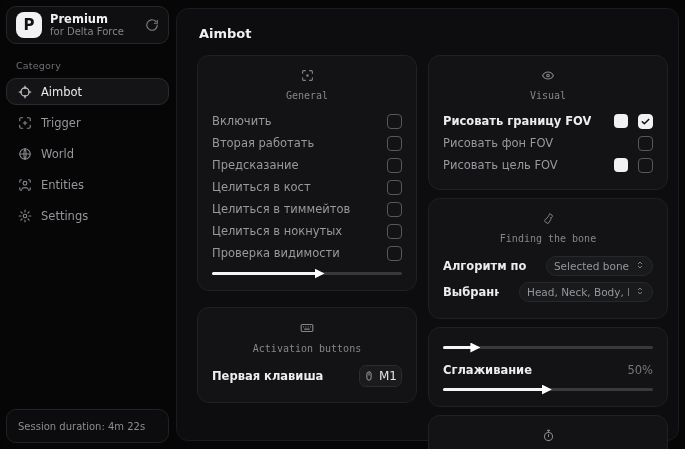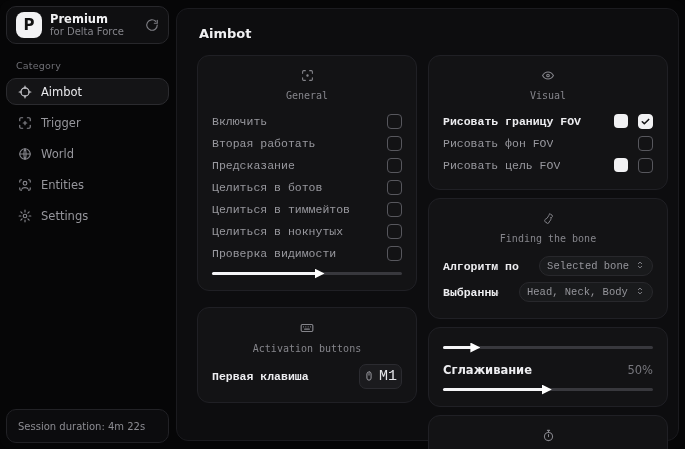--- a/index.html
+++ b/index.html
@@ -64,21 +64,21 @@
   }
   .panel-header {
     display:flex; align-items:center; gap:8px;
     font-family:"DejaVu Sans Mono", monospace; font-size:10px; color:#85858b;
     margin:3px 0 9px;
     flex-direction:column;
   }
   .panel-header .hicon { display:flex; color:#85858b; }
   .row {
     display:flex; align-items:center; justify-content:space-between;
-    min-height:22px; gap:20px;font-family:Liberation Mono, monospace;
+    min-height:22px; gap:20px;
   }
   .row-label { font-size:11.5px; color:#98989e; white-space:nowrap; overflow:hidden; }
   .row-label.strong { color:#ededf0; font-weight:bold; }
   .checkbox {
     width:15px; height:15px; flex:0 0 15px; border:1.5px solid #57575d;
     border-radius:4px; background:transparent; cursor:pointer;
     display:flex; align-items:center; justify-content:center;
   }
   .checkbox svg { display:none; }
   .checkbox.checked { background:#f1f1f3; border-color:#f1f1f3; }
@@ -96,21 +96,21 @@
   .fill { position:absolute; left:0; top:0; height:3px; border-radius:2px; background:#f5f5f7; }
   .fill::after {
     content:""; position:absolute; right:-8px; top:-3.5px;
     width:10px; height:10px; background:#ffffff;
     clip-path:polygon(0 0, 100% 50%, 0 100%);
   }
   
   .key-badge {
     display:inline-flex; align-items:center; gap:5px; padding:3px 4px;
     background:#1b1b1e; border:1px solid #2b2b30; border-radius:7px;
-    font-size:15px; color:#e4e4e8; cursor:pointer; white-space:nowrap;
+    font-size:12px; color:#e4e4e8; cursor:pointer; white-space:nowrap;
   }
   .key-badge .kicon { display:flex; color:#9a9aa0; }
   
   .dropdown {
     display:inline-flex; gap:6px; padding:3px 7px;
     background:#191a1c; border:1px solid #28282c; border-radius:10px;
     font-size:10.5px; color:#95959b; cursor:pointer; white-space:nowrap;
   }
   .dropdown .dd-value { max-width:102px; overflow:hidden; }
   .dropdown .dicon { display:flex; color:#85858b; }
@@ -220,21 +220,21 @@
           </div>
           <div class="row">
             <span class="row-label">Вторая работать</span>
             <span class="checkbox"></span>
           </div>
           <div class="row">
             <span class="row-label">Предсказание</span>
             <span class="checkbox"></span>
           </div>
           <div class="row">
-            <span class="row-label">Целиться в ботов</span>
+            <span class="row-label">Целиться в кост</span>
             <span class="checkbox"></span>
           </div>
           <div class="row">
             <span class="row-label">Целиться в тиммейтов</span>
             <span class="checkbox"></span>
           </div>
           <div class="row">
             <span class="row-label">Целиться в нокнутых</span>
             <span class="checkbox"></span>
           </div>

